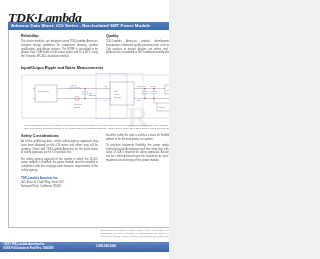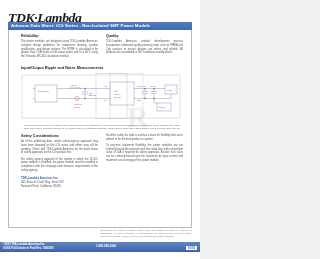--- a/index.html
+++ b/index.html
@@ -4,21 +4,21 @@
 <style>
   html,body{margin:0;padding:0;}
   body{
     width:200px;height:259px;
     background:#f0f0f0;
     font-family:"Liberation Sans", sans-serif;
     overflow:hidden;
   }
   .page{
     position:relative;
-    width:200px;height:259px;
+    width:169px;height:259px;
     background:#ffffff;
     box-sizing:border-box;
     overflow:hidden;
     padding-left:32px;
   }
 
   
   .logo-row{
     position:absolute;left:8px;top:10px;
   }

